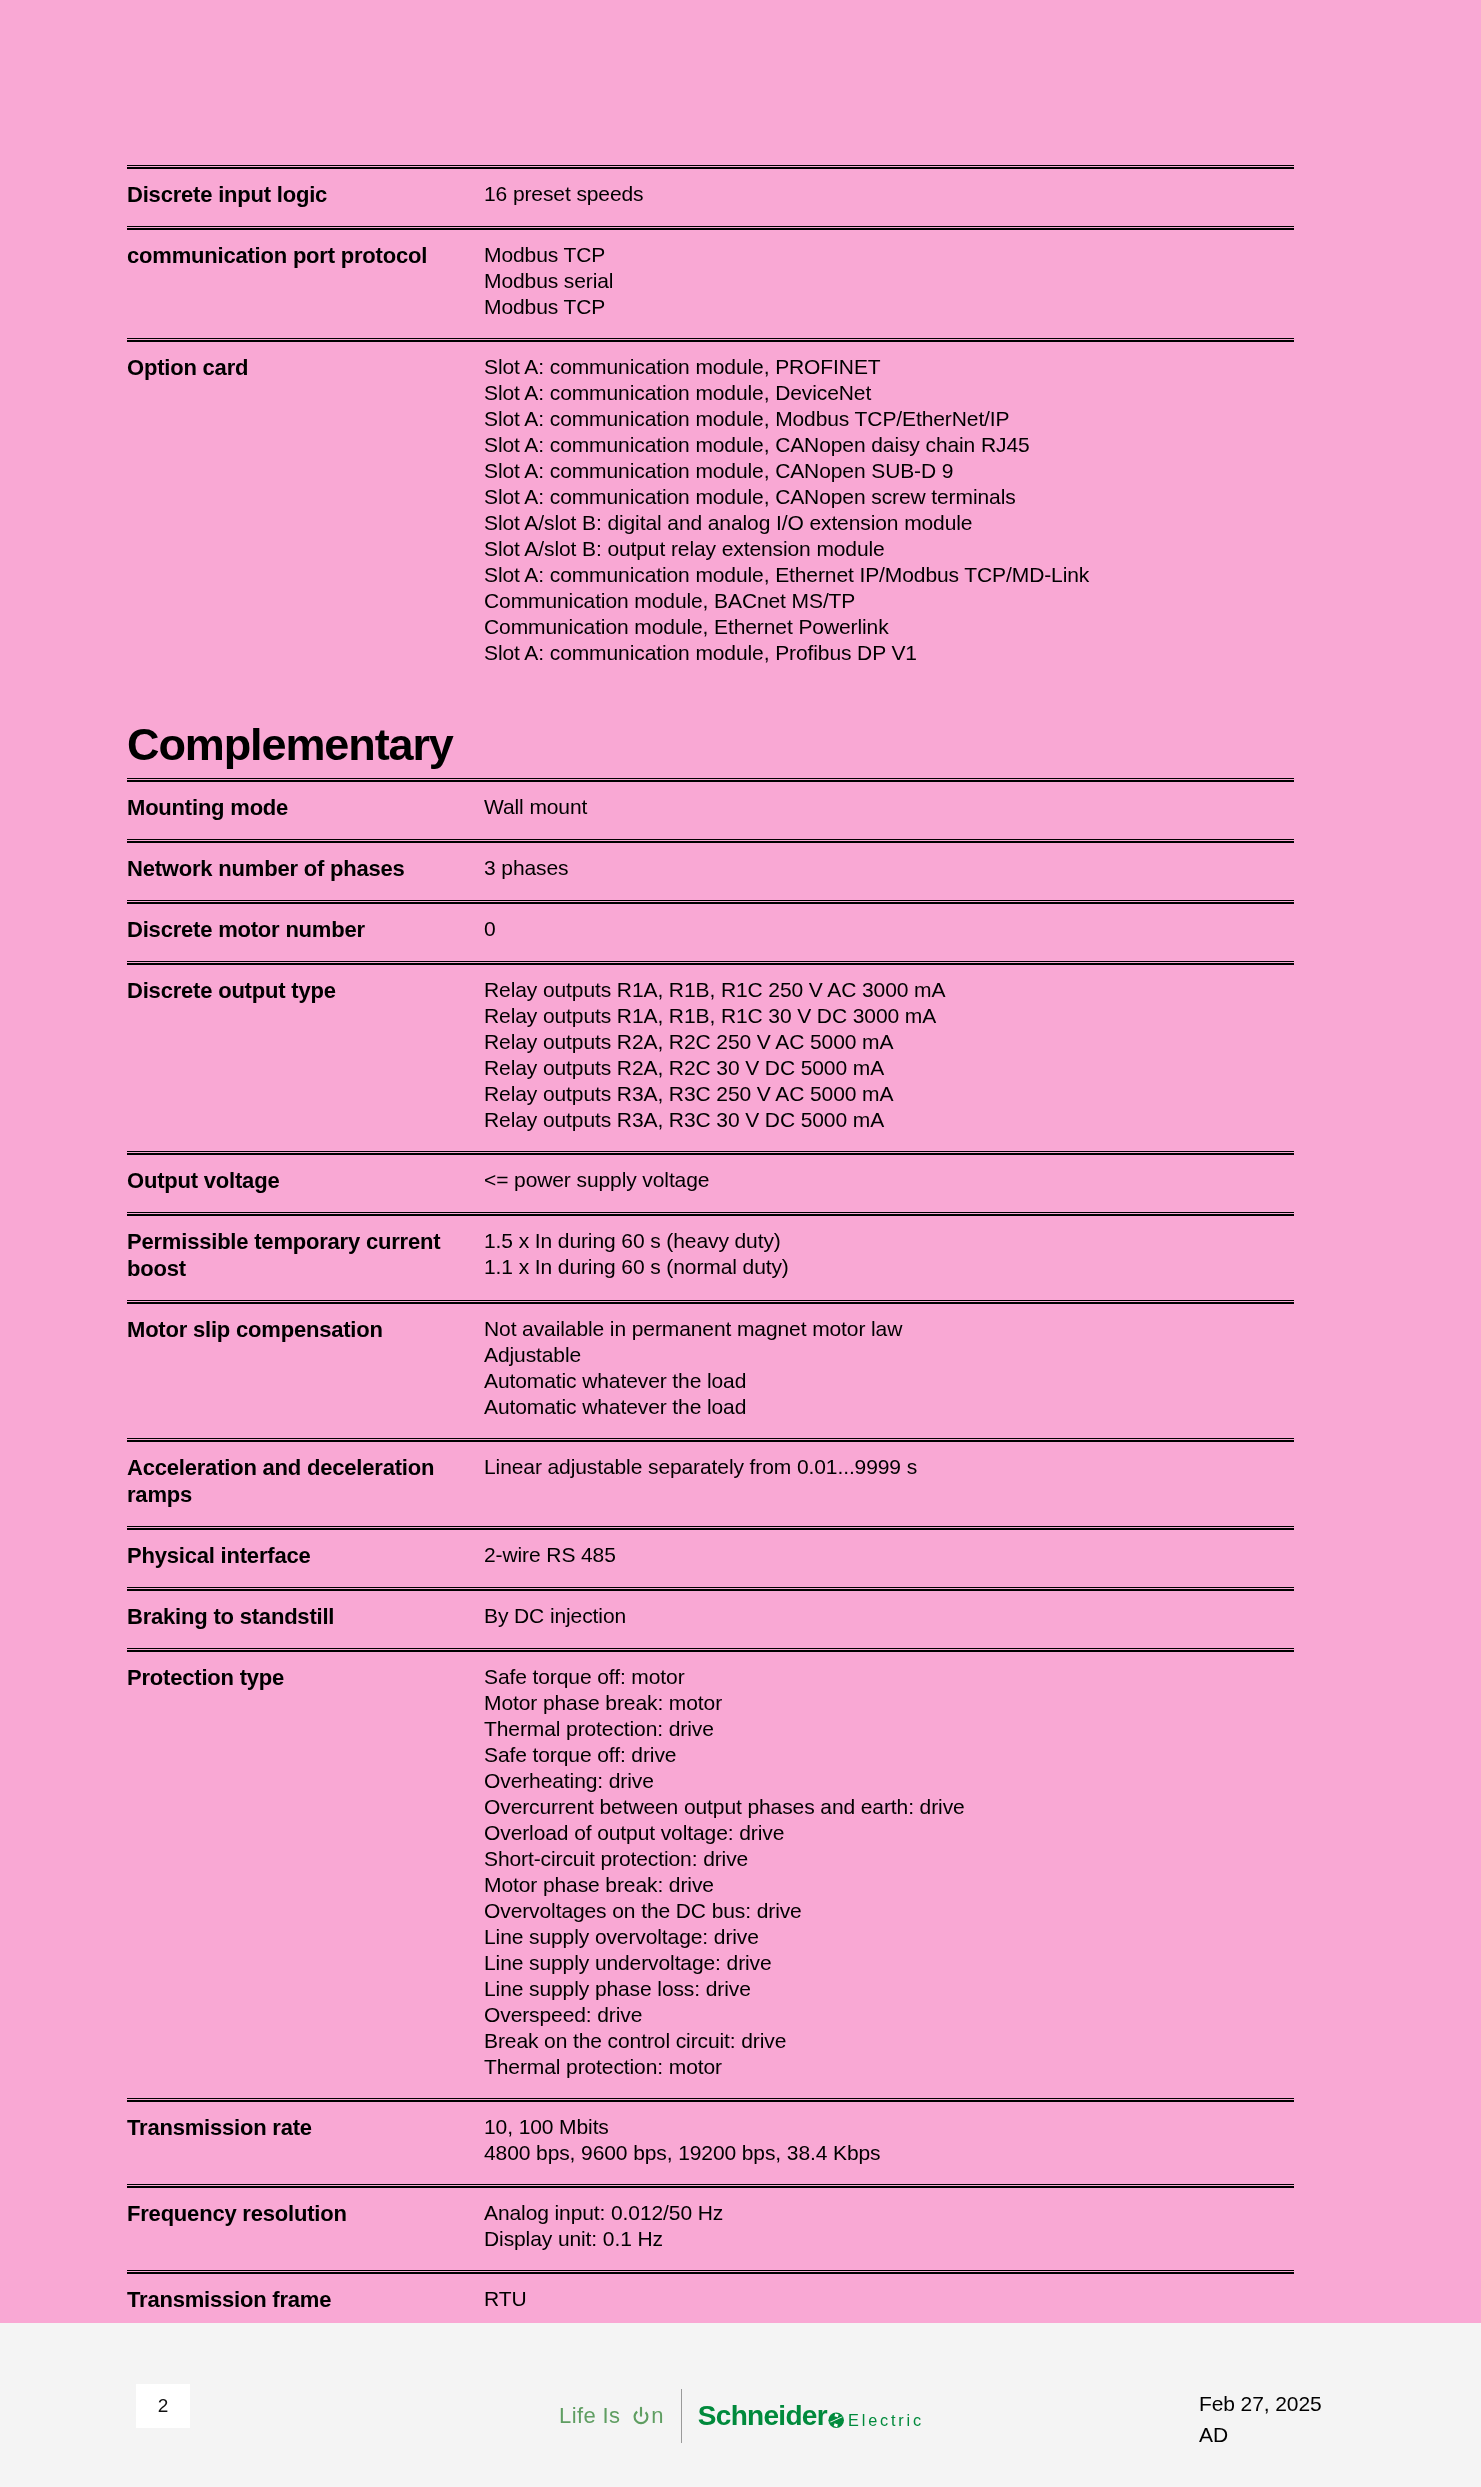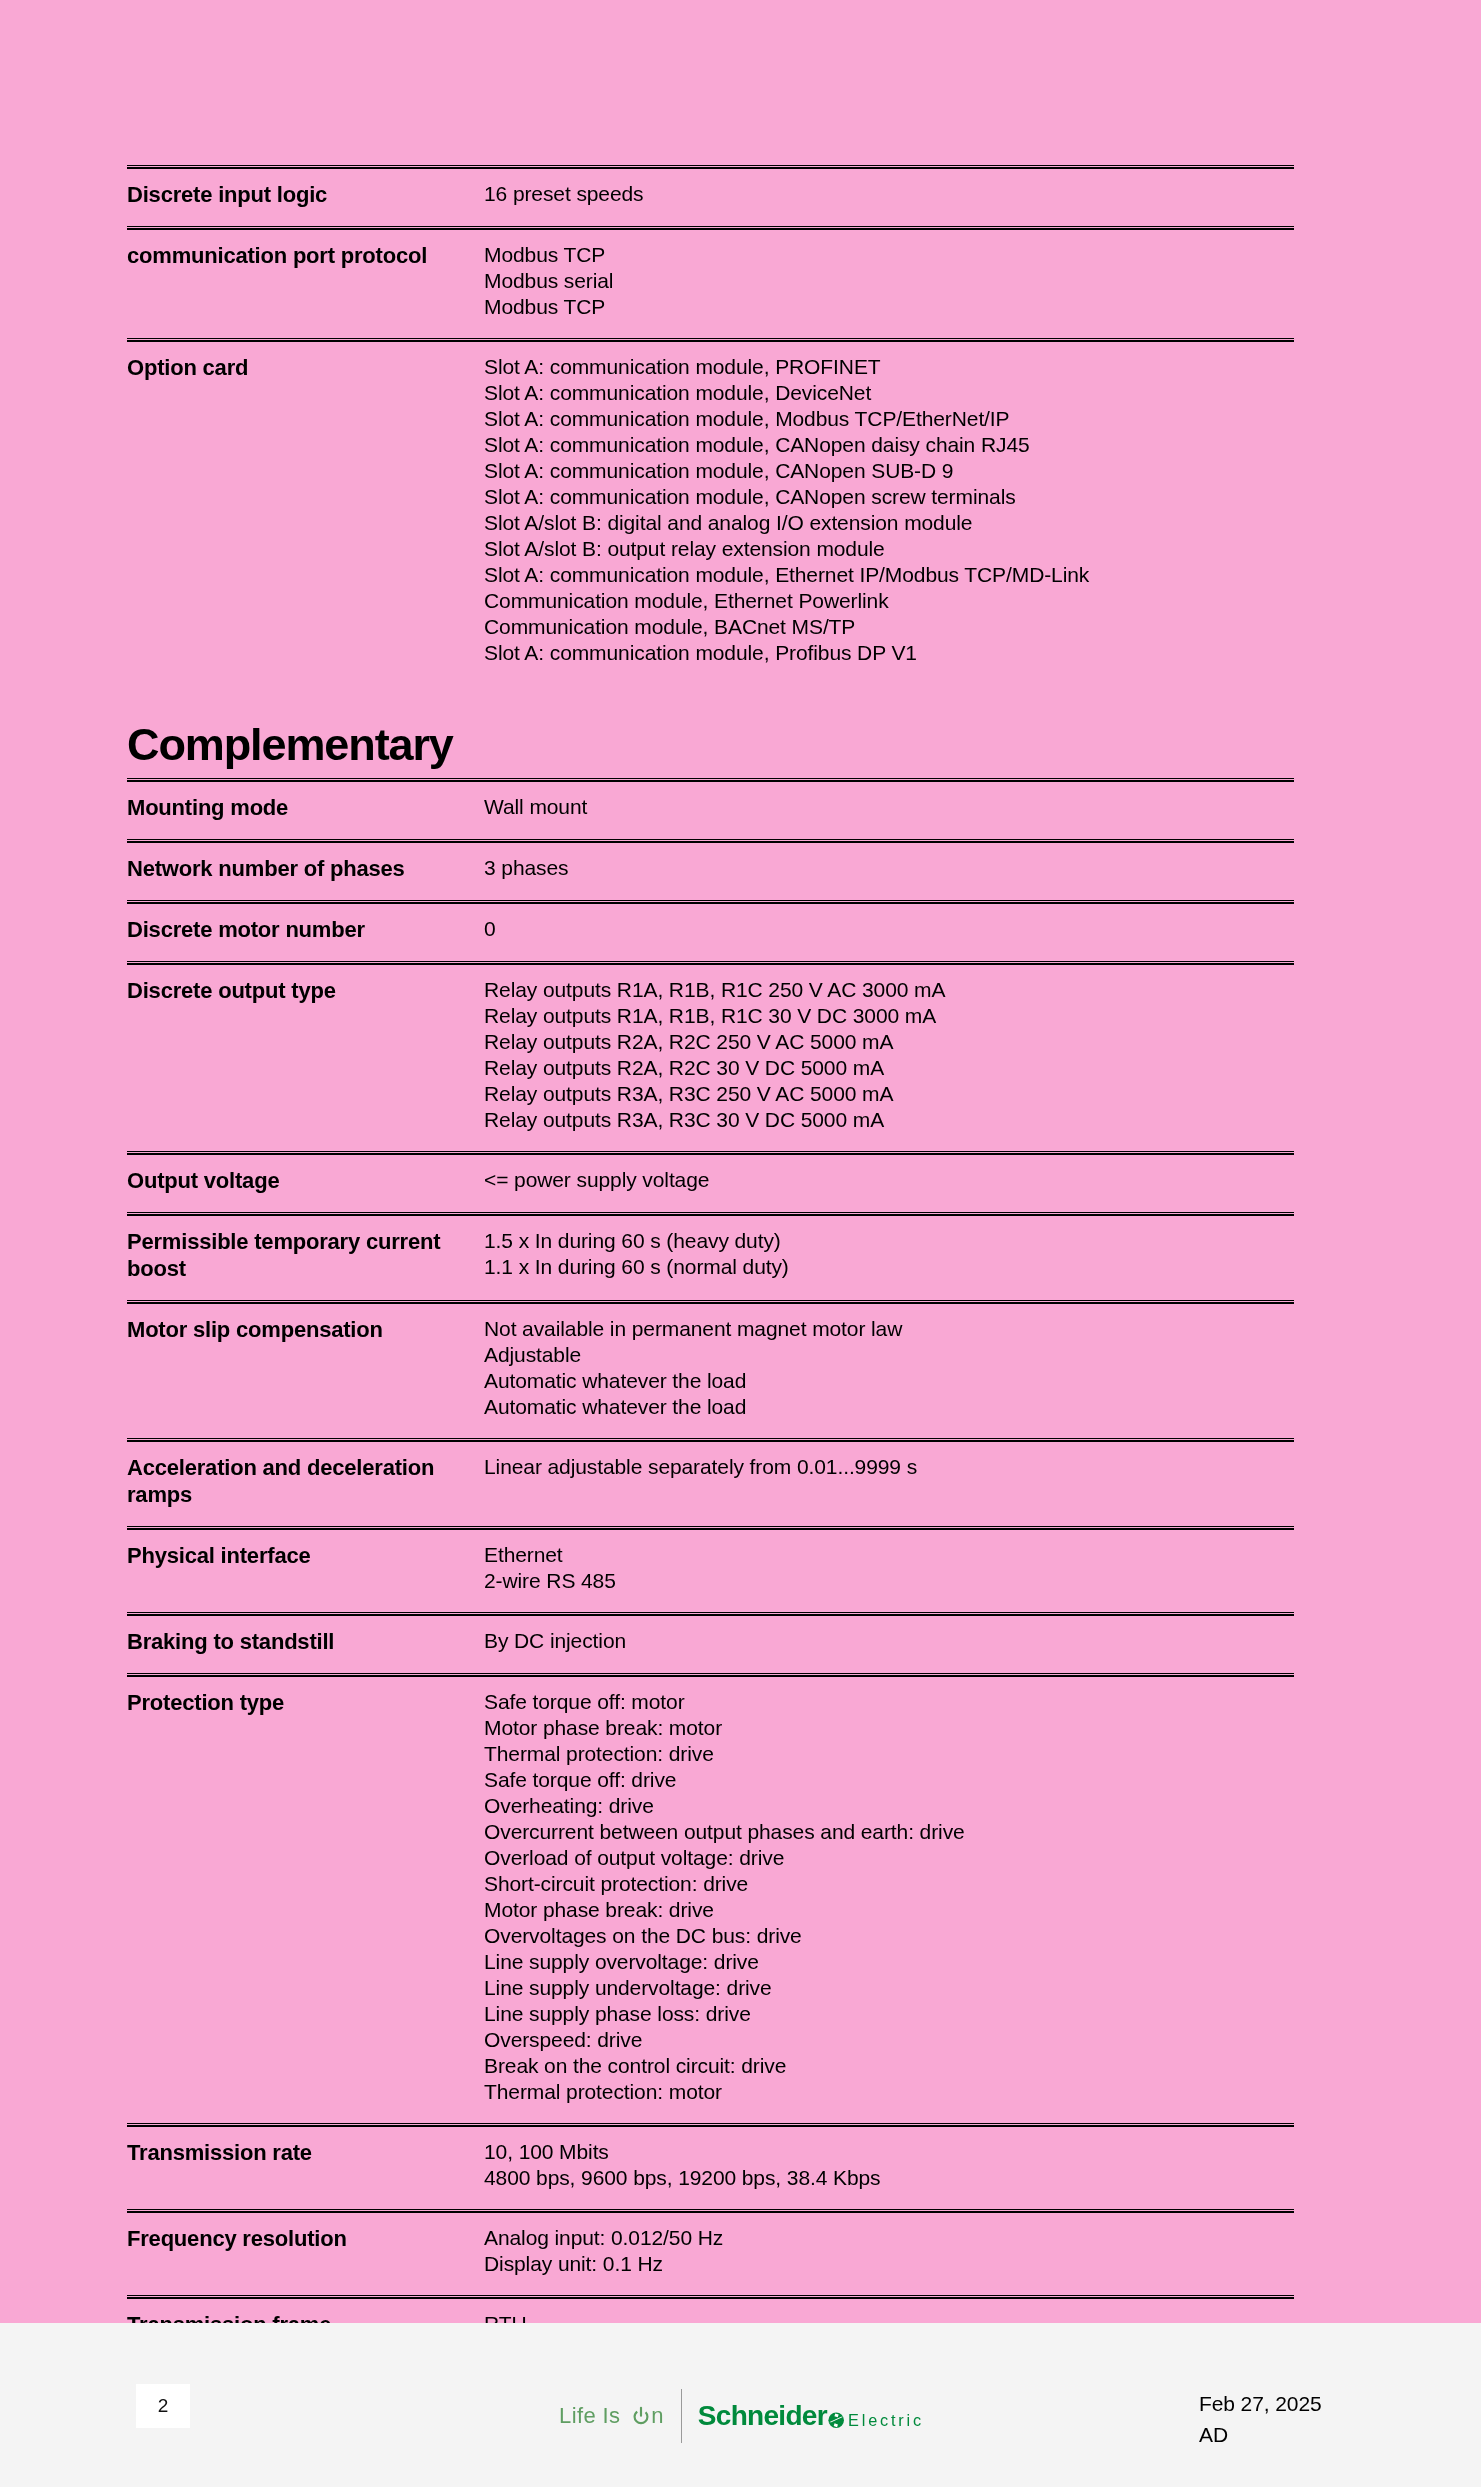--- a/index.html
+++ b/index.html
@@ -158,22 +158,22 @@
             <div class="spec-values">
               <div class="spec-value-line">Slot A: communication module, PROFINET</div>
               <div class="spec-value-line">Slot A: communication module, DeviceNet</div>
               <div class="spec-value-line">Slot A: communication module, Modbus TCP/EtherNet/IP</div>
               <div class="spec-value-line">Slot A: communication module, CANopen daisy chain RJ45</div>
               <div class="spec-value-line">Slot A: communication module, CANopen SUB-D 9</div>
               <div class="spec-value-line">Slot A: communication module, CANopen screw terminals</div>
               <div class="spec-value-line">Slot A/slot B: digital and analog I/O extension module</div>
               <div class="spec-value-line">Slot A/slot B: output relay extension module</div>
               <div class="spec-value-line">Slot A: communication module, Ethernet IP/Modbus TCP/MD-Link</div>
+              <div class="spec-value-line">Communication module, BACnet MS/TP</div>
               <div class="spec-value-line">Communication module, Ethernet Powerlink</div>
-              <div class="spec-value-line">Communication module, BACnet MS/TP</div>
               <div class="spec-value-line">Slot A: communication module, Profibus DP V1</div>
             </div>
           </div>
         </div>
       </section>
       <section>
         <h2 class="section-title">Complementary</h2>
         <div class="spec-table">
           <div class="spec-row">
             <div class="spec-label">Mounting mode</div>
@@ -228,21 +228,20 @@
           </div>
           <div class="spec-row">
             <div class="spec-label">Acceleration and deceleration ramps</div>
             <div class="spec-values">
               <div class="spec-value-line">Linear adjustable separately from 0.01...9999 s</div>
             </div>
           </div>
           <div class="spec-row">
             <div class="spec-label">Physical interface</div>
             <div class="spec-values">
-              <div class="spec-value-line">Ethernet</div>
               <div class="spec-value-line">2-wire RS 485</div>
             </div>
           </div>
           <div class="spec-row">
             <div class="spec-label">Braking to standstill</div>
             <div class="spec-values">
               <div class="spec-value-line">By DC injection</div>
             </div>
           </div>
           <div class="spec-row">

